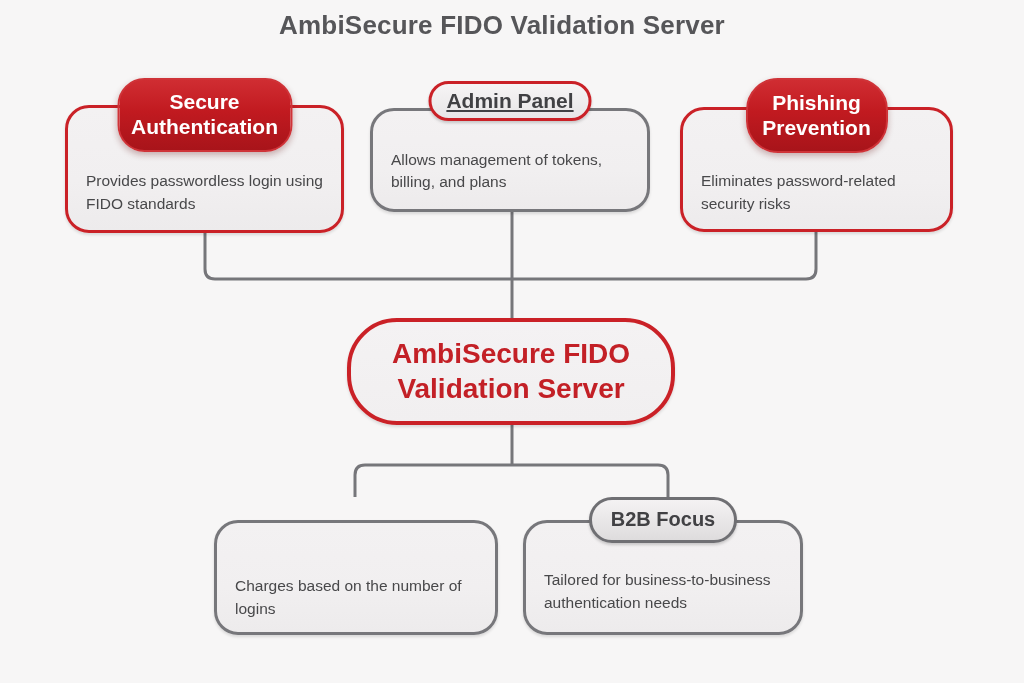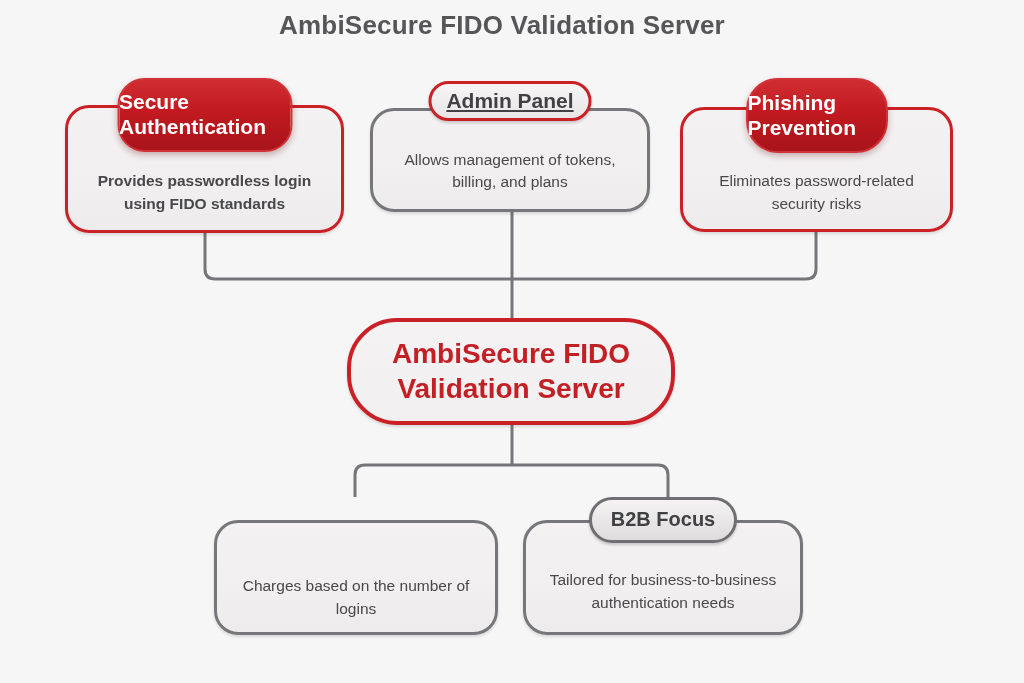--- a/index.html
+++ b/index.html
@@ -63,31 +63,32 @@
     justify-content: center;
     box-shadow: 0 2px 3px rgba(0,0,0,0.12);
   }
   .border-red  .node-box { border: 3px solid var(--red-bright); }
   .border-gray .node-box { border: 3px solid var(--gray-border); }
 
   .node-description {
     font-size: 15.5px;
     line-height: 1.45;
     color: var(--body-text);
-    text-align: center;
+    text-align: left;
     padding: 0 18px;
   }
 
   .node-pill {
     position: absolute;
     left: 50%;
     transform: translateX(-50%);
     display: flex;
     align-items: center;
     justify-content: center;
+    text-align: center;
     font-weight: bold;
     line-height: 1.18;
   }
   .pill-red {
     background: linear-gradient(180deg, #d02d32 0%, var(--red) 45%, #a8141a 100%);
     border: 2px solid #cf3338;
     border-radius: 27px;
     color: var(--white);
     font-size: 21px;
     box-shadow: 0 3px 6px rgba(100,15,15,0.30);
@@ -105,21 +106,21 @@
     border: 3px solid #6f6f73;
     border-radius: 25px;
     color: var(--dark-pill-text);
     font-size: 20px;
     box-shadow: 0 2px 3px rgba(0,0,0,0.18);
   }
 
   
   .node-secure   { left: 65px;  top: 105px; width: 279px; height: 128px; }
   .node-secure   .node-pill { top: -27px; width: 175px; height: 74px; }
-  .node-secure   .node-box  { padding-top: 47px; font-weight: bold; }
+  .node-secure   .node-box  { padding-top: 47px; }
 
   .node-admin    { left: 370px; top: 108px; width: 280px; height: 104px; }
   .node-admin    .node-pill { top: -27px; width: 163px; height: 40px; text-decoration: underline; }
   .node-admin    .node-box  { padding-top: 22px; }
 
   .node-phishing { left: 680px; top: 107px; width: 273px; height: 125px; }
   .node-phishing .node-pill { top: -29px; width: 142px; height: 75px; border-radius: 32px; }
   .node-phishing .node-box  { padding-top: 46px; }
 
   .node-center   { left: 347px; top: 318px; width: 328px; height: 107px; }

